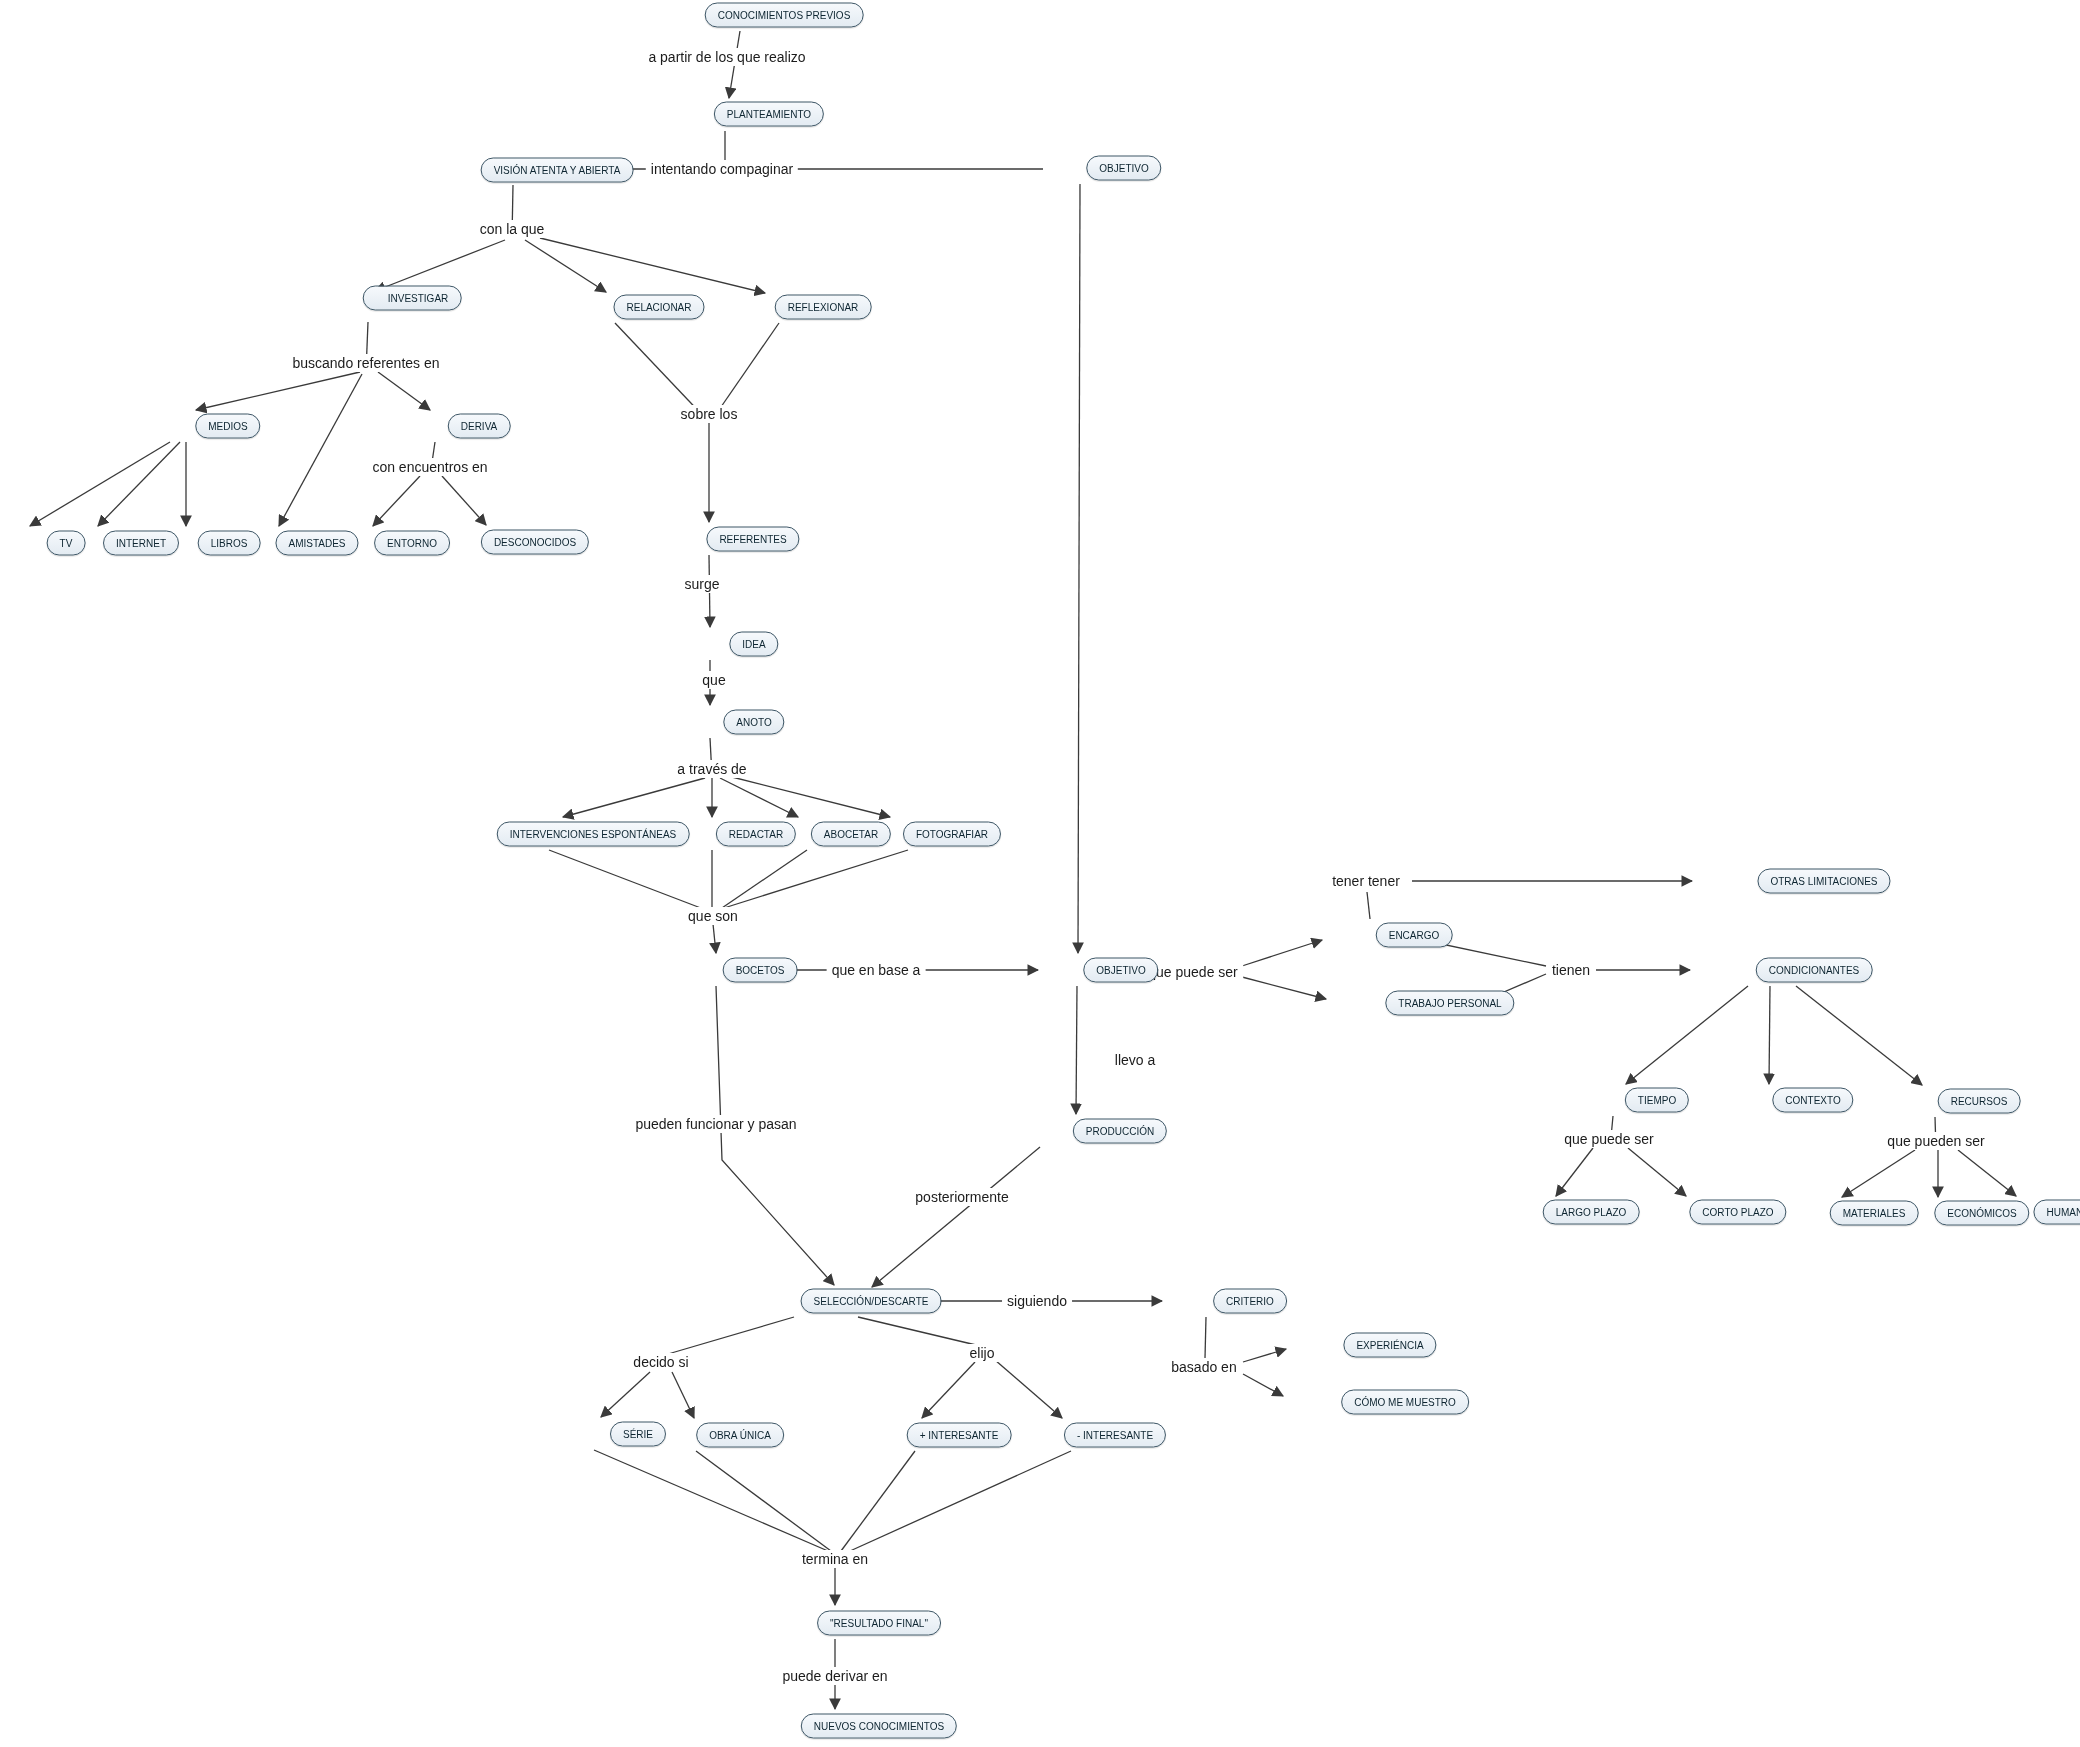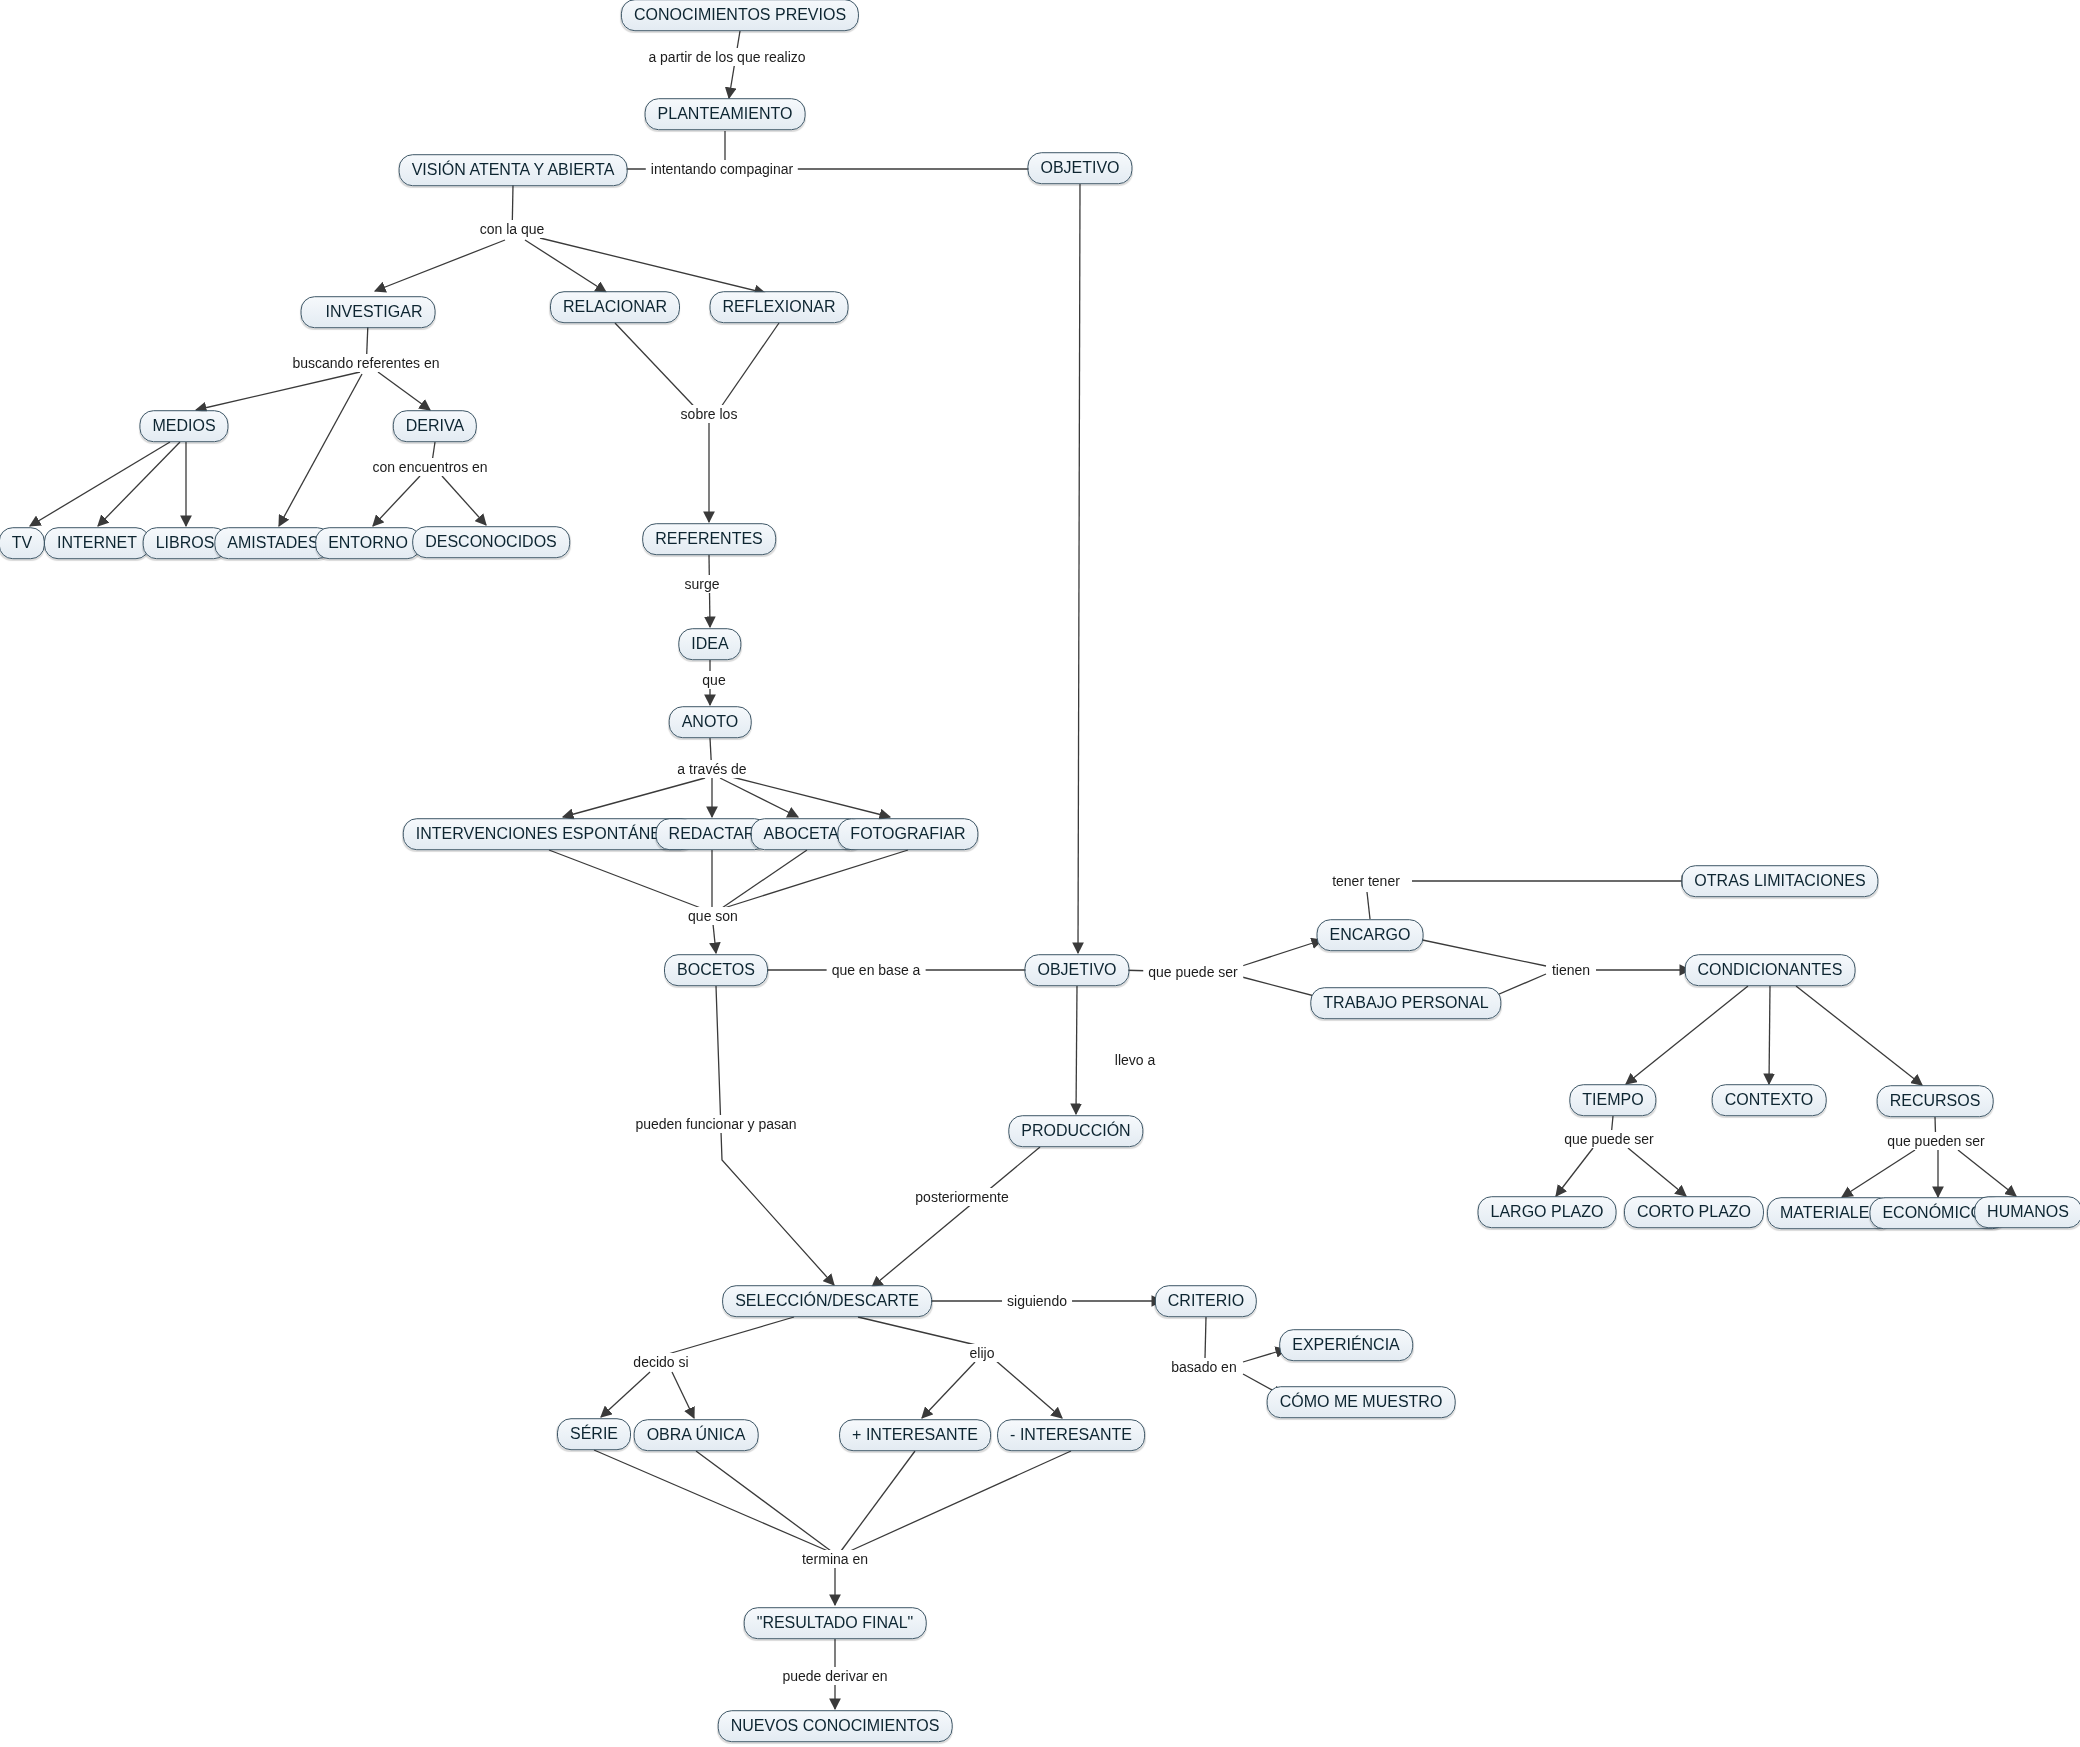--- a/index.html
+++ b/index.html
@@ -12,26 +12,27 @@
   }
   #edges-svg{position:absolute;left:0;top:0;z-index:1;}
   .edge{fill:none;stroke:#3a3a3a;stroke-width:1.3px;}
   .node{
     position:absolute;z-index:3;
     transform:translate(-50%,-50%);
     background:linear-gradient(#f6f9fc,#e3ebf2);
     border:1px solid #3d5666;
     border-radius:14px;
     padding:6px 12px;
-    font-size:16px;
+    font-size:10px;
     line-height:1.1;
     color:#0d2531;
     white-space:nowrap;
     box-shadow:0 1px 1px rgba(0,0,0,0.15);
     cursor:pointer;
+    margin-left:44px;
   }
   .edge-label{
     position:absolute;z-index:2;
     transform:translate(-50%,-50%);
     background:#ffffff;
     padding:1px 5px;
     font-size:14px;
     color:#1c1c1c;
     white-space:nowrap;
   }
@@ -115,21 +116,21 @@
       <polyline points="696,1451 831,1551" class="edge"></polyline>
       <polyline points="915,1451 841,1551" class="edge"></polyline>
       <polyline points="1071,1451 850,1551" class="edge"></polyline>
       <polyline points="835,1567 835,1605" class="edge" marker-end="url(#arrow)"></polyline>
       <polyline points="835,1639 835,1709" class="edge" marker-end="url(#arrow)"></polyline>
     </svg>
 <div class="node" style="left: 740px; top: 15px;">CONOCIMIENTOS PREVIOS</div>
     <div class="node" style="left: 725px; top: 114px;">PLANTEAMIENTO</div>
     <div class="node" style="left: 513px; top: 170px;">VISIÓN ATENTA Y ABIERTA</div>
     <div class="node" style="left: 1080px; top: 168px;">OBJETIVO</div>
-    <div class="node" style="left: 368px; top: 312px; padding-left: 24px;">INVESTIGAR</div>
+    <div class="node" style="left: 368px; top: 298px; padding-left: 24px;">INVESTIGAR</div>
     <div class="node" style="left: 615px; top: 307px;">RELACIONAR</div>
     <div class="node" style="left: 779px; top: 307px;">REFLEXIONAR</div>
     <div class="node" style="left: 184px; top: 426px;">MEDIOS</div>
     <div class="node" style="left: 435px; top: 426px;">DERIVA</div>
     <div class="node" style="left: 22px; top: 543px;">TV</div>
     <div class="node" style="left: 97px; top: 543px;">INTERNET</div>
     <div class="node" style="left: 185px; top: 543px;">LIBROS</div>
     <div class="node" style="left: 273px; top: 543px;">AMISTADES</div>
     <div class="node" style="left: 368px; top: 543px;">ENTORNO</div>
     <div class="node" style="left: 491px; top: 542px;">DESCONOCIDOS</div>

